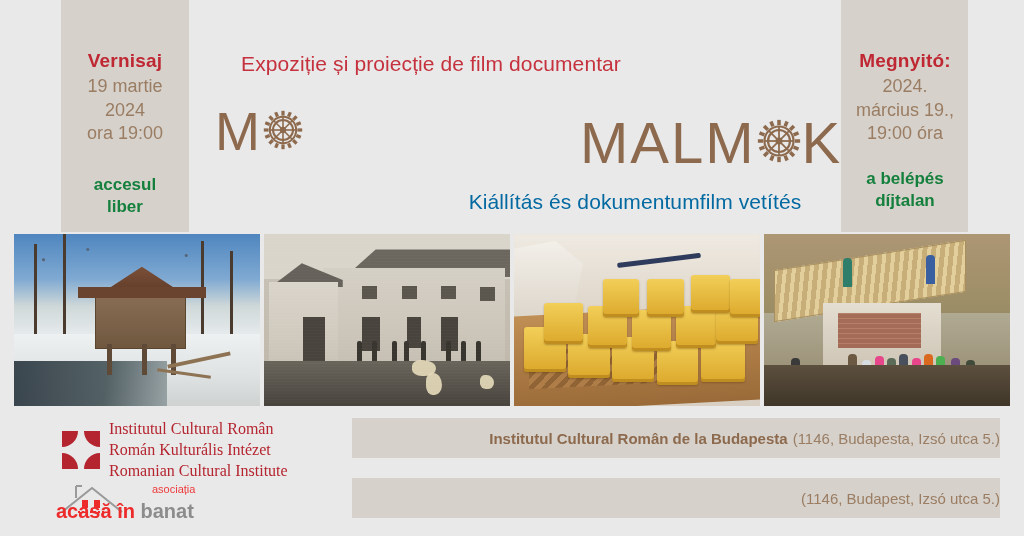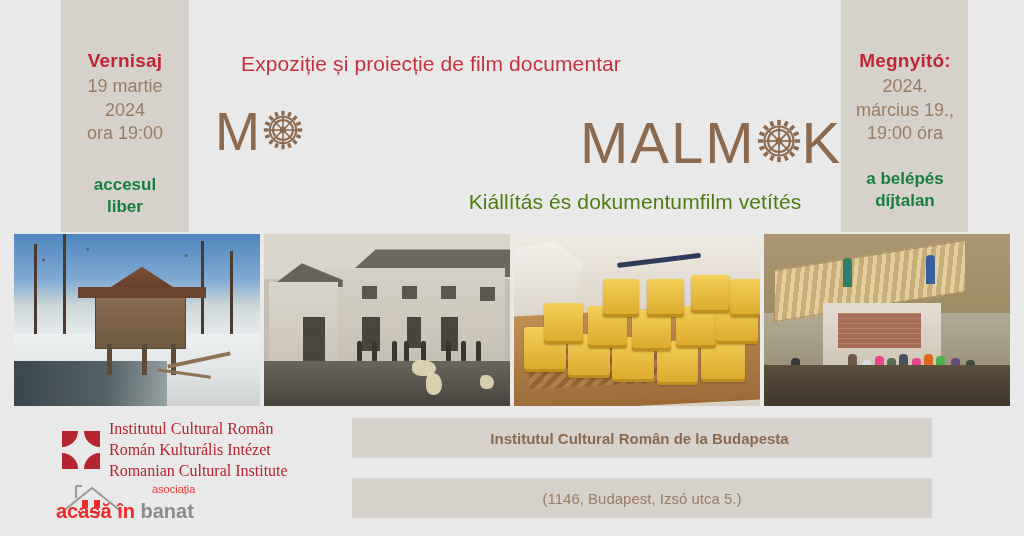--- a/index.html
+++ b/index.html
@@ -41,21 +41,21 @@
   #col-right .side-head{margin-top:50px;}
   #col-right .side-free{margin-top:22px;}
 
   
   .hdr-ro{
     position:absolute;left:206px;top:52px;width:450px;
     text-align:center;color:#c5313c;font-size:21px;letter-spacing:.1px;
   }
   .hdr-hu{
     position:absolute;left:440px;top:190px;width:390px;
-    text-align:center;color:#4d7c0f;font-size:21px;letter-spacing:.1px;
+    text-align:center;color:#0369a1;font-size:21px;letter-spacing:.1px;
   }
 
   
   .wordmark{position:absolute;color:#8d6a4d;}
   #logo-ro{left:215px;top:104px;width:215px;height:105px;}
   #logo-hu{left:580px;top:88px;width:300px;height:105px;}
 
   .wm-main{
     font-size:54px;letter-spacing:2px;font-weight:300;
     color:#8d6a4d;line-height:1;display:flex;align-items:center;
@@ -154,22 +154,22 @@
   .p4 .roof{position:absolute;left:4%;top:12%;width:78%;height:30%;
     background:repeating-linear-gradient(96deg,#e3cf9b 0 4px,#c7ad78 4px 9px);
     transform:skewY(-9deg);box-shadow:inset 0 0 0 1px #a98f60;}
   .p4 .fig{position:absolute;bottom:6%;width:9px;border-radius:4px 4px 0 0;}
   .p4 .rooffig{position:absolute;width:9px;height:17%;border-radius:4px 4px 0 0;}
   .p4 .mound{position:absolute;left:0;right:0;bottom:0;height:24%;
     background:linear-gradient(#5c4f3e,#3f3629);}
 
   
   .addr{
-    position:absolute;left:352px;width:580px;height:40px;
-    background:#d6d1cb;display:flex;align-items:center;justify-content:center;
+    position:absolute;left:352px;width:648px;height:40px;
+    background:#d6d1cb;display:flex;align-items:center;justify-content:flex-end;
     color:#9a7d63;font-size:15px;
   }
   #addr-ro{top:418px;}
   #addr-hu{top:478px;}
   .addr b{color:#8d6a4d;font-weight:bold;margin-right:5px;}
 
   .icr{position:absolute;left:62px;top:418px;display:flex;align-items:center;gap:9px;}
   .icr-mark{position:relative;width:38px;height:38px;}
   .icr-mark .q{position:absolute;width:16px;height:16px;background:#b5252f;}
   .icr-txt{color:#b5252f;font-family:"Liberation Serif", serif;font-size:16px;line-height:1.32;}
@@ -410,18 +410,19 @@
     </div>
     <div class="aib-aso">asociația</div>
     <div class="aib-main">
       <span class="r">acasă în</span>
       <span class="g">banat</span>
     </div>
   </div>
 
   <div class="addr" id="addr-ro">
     <b>Institutul Cultural Român de la Budapesta</b>
+    <span>(1146, Budapesta, Izsó utca 5.)</span>
   </div>
   <div class="addr" id="addr-hu">
     <span>(1146, Budapest, Izsó utca 5.)</span>
   </div>
 
 </div>
 
 </body></html>

